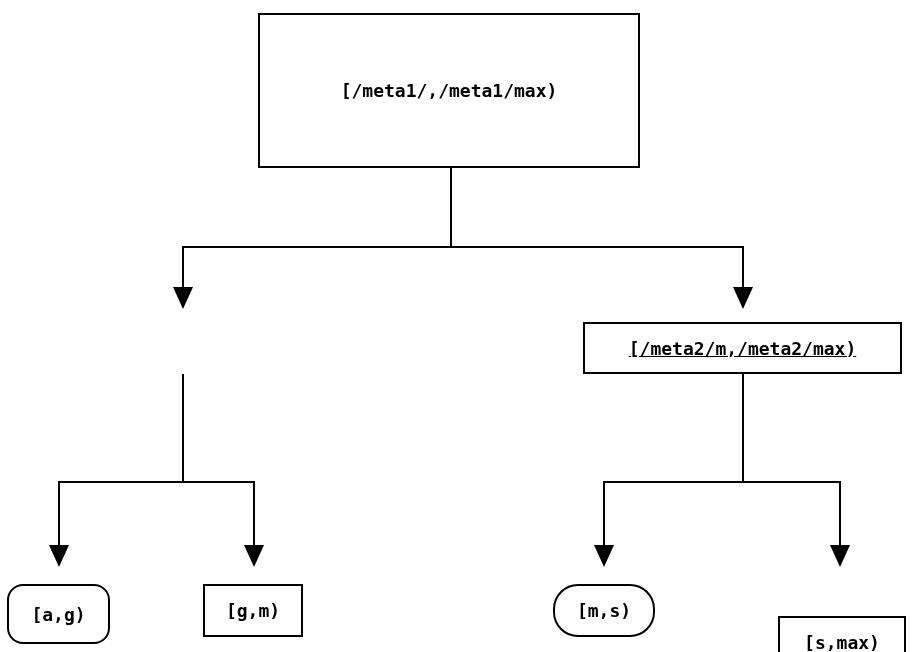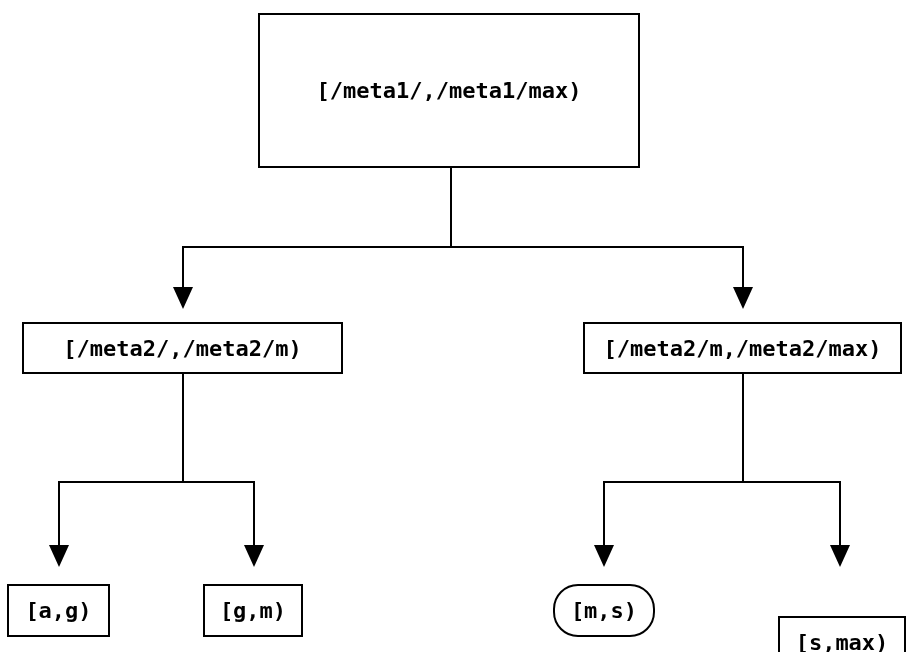--- a/index.html
+++ b/index.html
@@ -16,21 +16,21 @@
     overflow: hidden;
   }
   .node {
     position: absolute;
     box-sizing: border-box;
     border: 2px solid #000000;
     background: #ffffff;
     display: flex;
     align-items: center;
     justify-content: center;
-    font-size: 22px;
+    font-size: 18px;
     font-weight: bold;
     color: #000000;
     white-space: nowrap;
   }
   .edge-v {
     position: absolute;
     width: 2px;
     background: #000000;
   }
   .edge-h {
@@ -47,25 +47,24 @@
     border-top: 22px solid #000000;
   }
 </style>
 </head>
 <body>
 
 <div id="canvas">
 
   <div class="node" style="left:258px; top:13px; width:382px; height:155px;">[/meta1/,/meta1/max)</div>
 
-  <div class="node" style="left:22px; top:322px; width:321px; height:52px;">[/meta2/,/meta2/m)</div>
 
-  <div class="node" style="left:583px; top:322px; width:319px; height:52px;">[/meta2/m,/meta2/max)</div>
+  <div class="node" style="left:583px; top:322px; width:319px; height:52px;text-decoration:underline;">[/meta2/m,/meta2/max)</div>
 
-  <div class="node" style="left:7px; top:584px; width:103px; height:53px;">[a,g)</div>
+  <div class="node" style="left:7px; top:584px; width:103px; height:60px;border-radius:16px;">[a,g)</div>
 
   <div class="node" style="left:203px; top:584px; width:100px; height:53px;">[g,m)</div>
 
   <div class="node" style="left:553px; top:584px; width:102px; height:53px;border-radius:25px;">[m,s)</div>
 
   <div class="node" style="left:778px; top:616px; width:128px; height:53px;">[s,max)</div>
 
   <div class="edge-v" style="left:450px; top:168px; height:80px;"></div>
   <div class="edge-h" style="left:182px; top:246px; width:562px;"></div>
   <div class="edge-v" style="left:182px; top:246px; height:43px;"></div>

